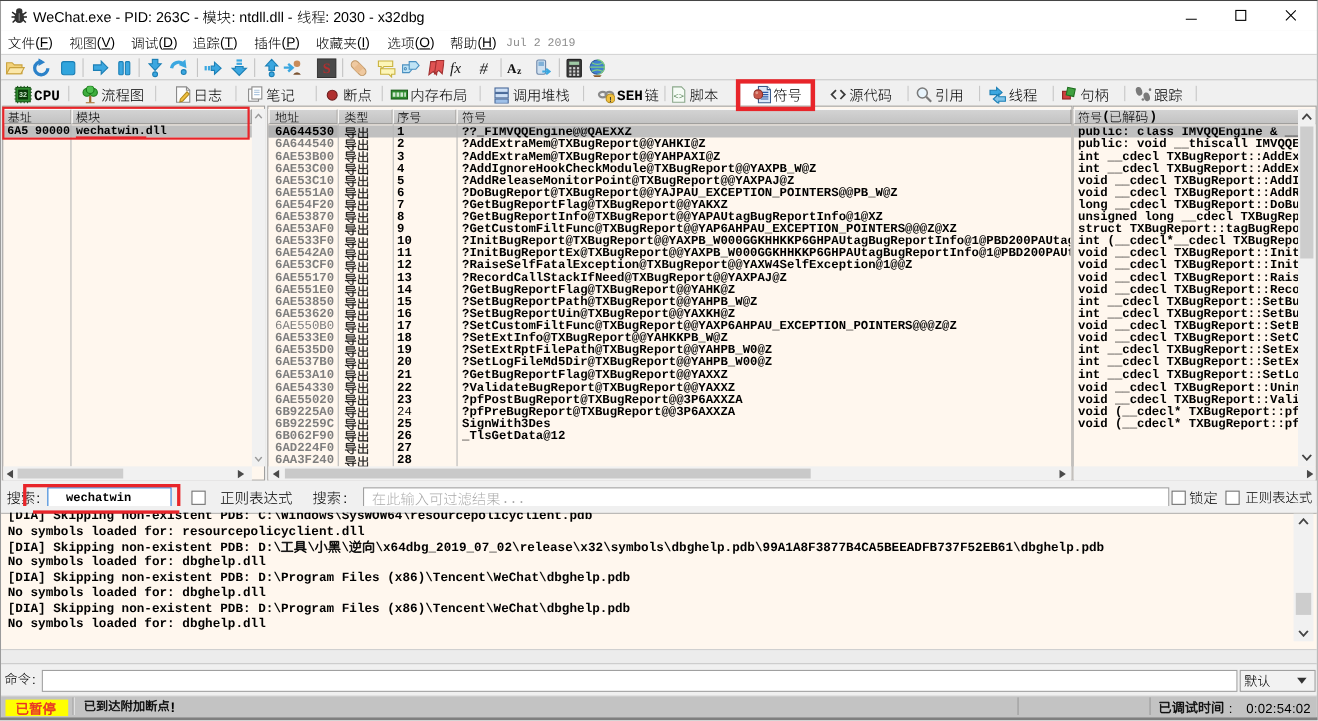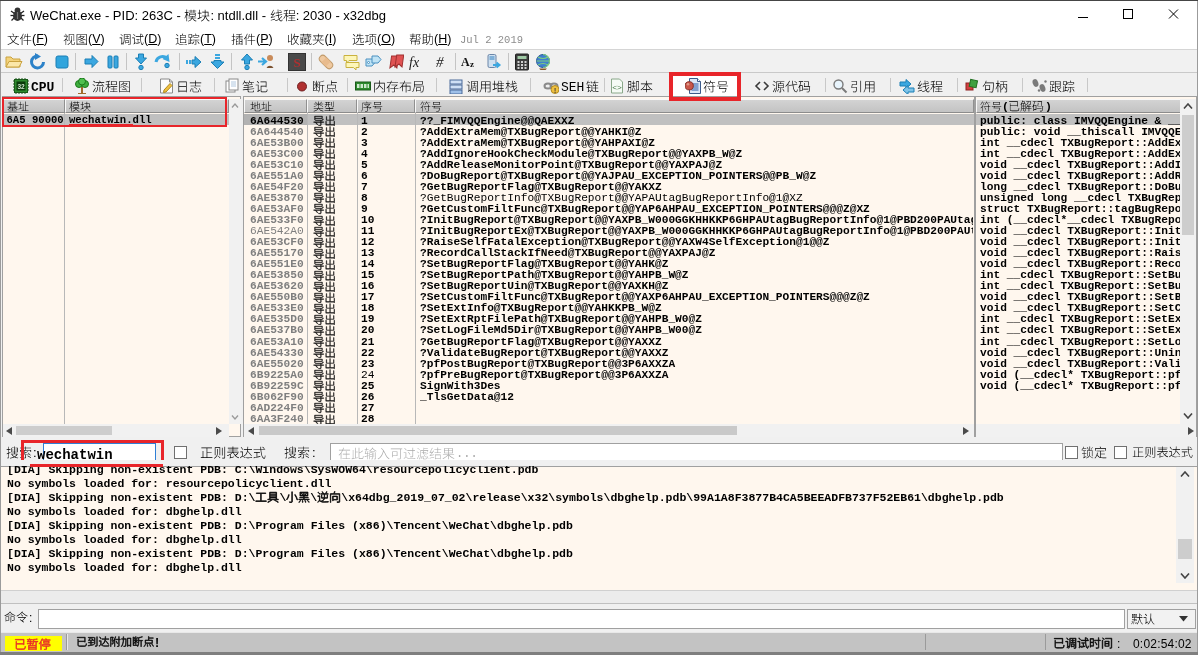--- a/index.html
+++ b/index.html
@@ -409,21 +409,21 @@
   </svg>
 <div class="abs" style="left:604px;top:78px;width:1px;height:14px;background:#c8c8c8"></div>
 <svg class="abs" style="left:543px;top:78px" width="16" height="16" viewBox="0 0 16 16">
     <g fill="none" stroke="#8a8a8a" stroke-width="2">
       <ellipse cx="5" cy="8" rx="3.5" ry="2.5"></ellipse>
       <ellipse cx="11" cy="8" rx="3.5" ry="2.5"></ellipse>
     </g>
     <circle cx="12" cy="11.5" r="4" fill="#f0c040" stroke="#b08a20"></circle>
     <text x="12" y="14.5" text-anchor="middle" font-size="6.5" font-weight="bold" fill="#333" font-family="Liberation Sans">!</text>
   </svg>
-<div class="abs" style="left:561px;top:80px;font-size:13px;font-weight:normal;font-family:'Liberation Mono',monospace">SEH</div>
+<div class="abs" style="left:561px;top:80px;font-size:13px;font-weight:bold;font-family:'Liberation Mono',monospace">SEH</div>
 <svg style="position:absolute;left:586px;top:79.5px;" class="" width="13" height="13" viewBox="0 0 100 100" fill="#000">
     <use href="#g94FE" x="0"></use>
   </svg>
 <div class="abs" style="left:669px;top:78px;width:1px;height:14px;background:#c8c8c8"></div>
 <svg class="abs" style="left:609px;top:78px" width="16" height="16" viewBox="0 0 16 16">
     <path d="M2.5 1 h8 l3 3 v11 h-11 Z" fill="#f5fbf5" stroke="#8aa88a"></path>
     <text x="8" y="12" text-anchor="middle" font-size="8" fill="#4a7a4a" font-family="Liberation Mono">&lt;&gt;</text>
   </svg>
 <svg style="position:absolute;left:627px;top:79.5px;" class="" width="26" height="13" viewBox="0 0 200 100" fill="#000">
     <use href="#g811A" x="0"></use>
@@ -558,27 +558,27 @@
     <div class="mrow" style="color:#000;font-weight:bold">6A644530</div>
     <div class="mrow" style="color:#7f7f7f;font-weight:bold">6A644540</div>
     <div class="mrow" style="color:#7f7f7f;font-weight:bold">6AE53B00</div>
     <div class="mrow" style="color:#7f7f7f;font-weight:bold">6AE53C00</div>
     <div class="mrow" style="color:#7f7f7f;font-weight:bold">6AE53C10</div>
     <div class="mrow" style="color:#7f7f7f;font-weight:bold">6AE551A0</div>
     <div class="mrow" style="color:#7f7f7f;font-weight:bold">6AE54F20</div>
     <div class="mrow" style="color:#7f7f7f;font-weight:bold">6AE53870</div>
     <div class="mrow" style="color:#7f7f7f;font-weight:bold">6AE53AF0</div>
     <div class="mrow" style="color:#7f7f7f;font-weight:bold">6AE533F0</div>
-    <div class="mrow" style="color:#7f7f7f;font-weight:normal">6AE542A0</div>
+    <div class="mrow" style="color:#7f7f7f;font-weight:bold">6AE542A0</div>
     <div class="mrow" style="color:#7f7f7f;font-weight:bold">6AE53CF0</div>
     <div class="mrow" style="color:#7f7f7f;font-weight:bold">6AE55170</div>
     <div class="mrow" style="color:#7f7f7f;font-weight:bold">6AE551E0</div>
     <div class="mrow" style="color:#7f7f7f;font-weight:bold">6AE53850</div>
     <div class="mrow" style="color:#7f7f7f;font-weight:bold">6AE53620</div>
-    <div class="mrow" style="color:#7f7f7f;font-weight:bold">6AE550B0</div>
+    <div class="mrow" style="color:#7f7f7f;font-weight:normal">6AE550B0</div>
     <div class="mrow" style="color:#7f7f7f;font-weight:bold">6AE533E0</div>
     <div class="mrow" style="color:#7f7f7f;font-weight:bold">6AE535D0</div>
     <div class="mrow" style="color:#7f7f7f;font-weight:bold">6AE537B0</div>
     <div class="mrow" style="color:#7f7f7f;font-weight:bold">6AE53A10</div>
     <div class="mrow" style="color:#7f7f7f;font-weight:bold">6AE54330</div>
     <div class="mrow" style="color:#7f7f7f;font-weight:bold">6AE55020</div>
     <div class="mrow" style="color:#7f7f7f;font-weight:bold">6B9225A0</div>
     <div class="mrow" style="color:#7f7f7f;font-weight:bold">6B92259C</div>
     <div class="mrow" style="color:#7f7f7f;font-weight:bold">6B062F90</div>
     <div class="mrow" style="color:#7f7f7f;font-weight:bold">6AD224F0</div>
@@ -727,27 +727,27 @@
     <div class="mrow" style="font-weight:bold">28</div>
   </div>
 <div class="abs mono" style="left:420px;top:115.6px;width:553px;font-size:11.2px;overflow:hidden">
     <div class="mrow" style="font-weight:bold">??_FIMVQQEngine@@QAEXXZ</div>
     <div class="mrow" style="font-weight:bold">?AddExtraMem@TXBugReport@@YAHKI@Z</div>
     <div class="mrow" style="font-weight:bold">?AddExtraMem@TXBugReport@@YAHPAXI@Z</div>
     <div class="mrow" style="font-weight:bold">?AddIgnoreHookCheckModule@TXBugReport@@YAXPB_W@Z</div>
     <div class="mrow" style="font-weight:bold">?AddReleaseMonitorPoint@TXBugReport@@YAXPAJ@Z</div>
     <div class="mrow" style="font-weight:bold">?DoBugReport@TXBugReport@@YAJPAU_EXCEPTION_POINTERS@@PB_W@Z</div>
     <div class="mrow" style="font-weight:bold">?GetBugReportFlag@TXBugReport@@YAKXZ</div>
-    <div class="mrow" style="font-weight:normal">?GetBugReportInfo@TXBugReport@@YAPAUtagBugReportInfo@1@XZ</div>
+    <div class="mrow" style="font-weight:bold">?GetBugReportInfo@TXBugReport@@YAPAUtagBugReportInfo@1@XZ</div>
     <div class="mrow" style="font-weight:bold">?GetCustomFiltFunc@TXBugReport@@YAP6AHPAU_EXCEPTION_POINTERS@@@Z@XZ</div>
     <div class="mrow" style="font-weight:bold">?InitBugReport@TXBugReport@@YAXPB_W000GGKHHKKP6GHPAUtagBugReportInfo@1@PBD200PAUtagBug</div>
     <div class="mrow" style="font-weight:bold">?InitBugReportEx@TXBugReport@@YAXPB_W000GGKHHKKP6GHPAUtagBugReportInfo@1@PBD200PAUtag</div>
     <div class="mrow" style="font-weight:bold">?RaiseSelfFatalException@TXBugReport@@YAXW4SelfException@1@@Z</div>
     <div class="mrow" style="font-weight:bold">?RecordCallStackIfNeed@TXBugReport@@YAXPAJ@Z</div>
-    <div class="mrow" style="font-weight:bold">?SetBugReportFlag@TXBugReport@@YAHK@Z</div>
+    <div class="mrow" style="font-weight:bold">?GetBugReportFlag@TXBugReport@@YAHK@Z</div>
     <div class="mrow" style="font-weight:bold">?SetBugReportPath@TXBugReport@@YAHPB_W@Z</div>
     <div class="mrow" style="font-weight:bold">?SetBugReportUin@TXBugReport@@YAXKH@Z</div>
     <div class="mrow" style="font-weight:bold">?SetCustomFiltFunc@TXBugReport@@YAXP6AHPAU_EXCEPTION_POINTERS@@@Z@Z</div>
     <div class="mrow" style="font-weight:bold">?SetExtInfo@TXBugReport@@YAHKKPB_W@Z</div>
     <div class="mrow" style="font-weight:bold">?SetExtRptFilePath@TXBugReport@@YAHPB_W0@Z</div>
     <div class="mrow" style="font-weight:bold">?SetLogFileMd5Dir@TXBugReport@@YAHPB_W00@Z</div>
     <div class="mrow" style="font-weight:bold">?GetBugReportFlag@TXBugReport@@YAXXZ</div>
     <div class="mrow" style="font-weight:bold">?ValidateBugReport@TXBugReport@@YAXXZ</div>
     <div class="mrow" style="font-weight:bold">?pfPostBugReport@TXBugReport@@3P6AXXZA</div>
     <div class="mrow" style="font-weight:bold">?pfPreBugReport@TXBugReport@@3P6AXXZA</div>
@@ -818,21 +818,21 @@
 <svg class="abs" style="left:1188px;top:427px" width="6" height="8" viewBox="0 0 6 8">
     <path d="M0 0 L6 4 L0 8 Z" fill="#4a4a4a"></path>
   </svg>
 <div class="abs" style="left:1px;top:437px;width:1196px;height:29px;background:#f0f0f0"></div>
 <svg style="position:absolute;left:6px;top:445.5px;" class="" width="26" height="13" viewBox="0 0 200 100" fill="#000">
     <use href="#g641C" x="0"></use>
     <use href="#g7D22" x="100"></use>
   </svg>
 <div class="abs" style="left:33px;top:445px;font-size:13px">:</div>
 <div class="abs" style="left:43px;top:443px;width:113px;height:18px;background:#fff;border:1.5px solid #2f7fd6"></div>
-<div class="abs mono" style="left:37px;top:447px;font-size:14px;font-weight:bold">wechatwin</div>
+<div class="abs mono" style="left:60px;top:447px;font-size:11px;font-weight:bold">wechatwin</div>
 <div class="abs" style="left:21px;top:439.5px;width:143px;height:25px;border:3.5px solid #e8252a"></div>
 <div class="abs" style="left:174px;top:446px;width:13px;height:13px;background:#fff;border:1px solid #707070"></div>
 <svg style="position:absolute;left:200px;top:445.5px;" class="" width="66" height="13.2" viewBox="0 0 500 100" fill="#000">
     <use href="#g6B63" x="0"></use>
     <use href="#g5219" x="100"></use>
     <use href="#g8868" x="200"></use>
     <use href="#g8FBE" x="300"></use>
     <use href="#g5F0F" x="400"></use>
   </svg>
 <svg style="position:absolute;left:284px;top:445.5px;" class="" width="26" height="13" viewBox="0 0 200 100" fill="#000">

